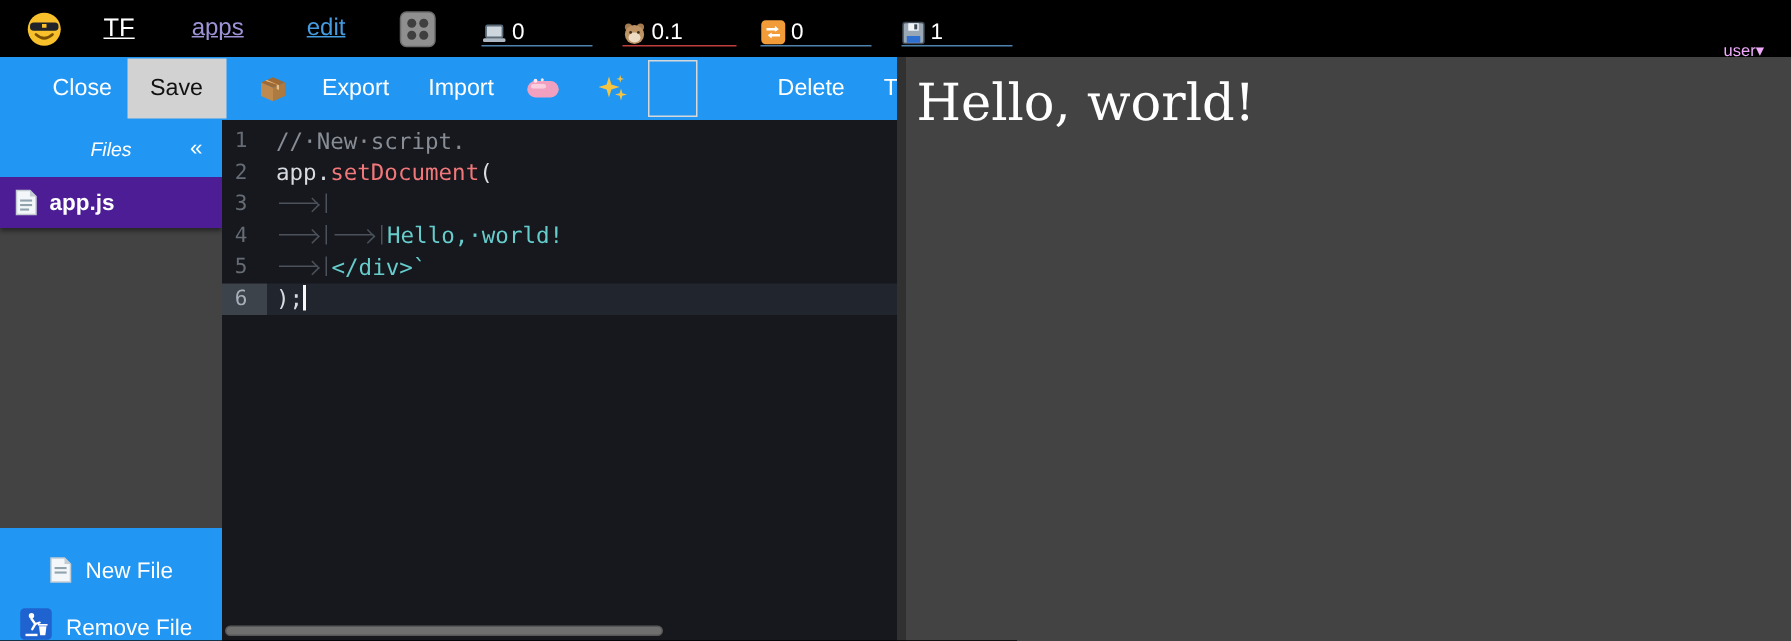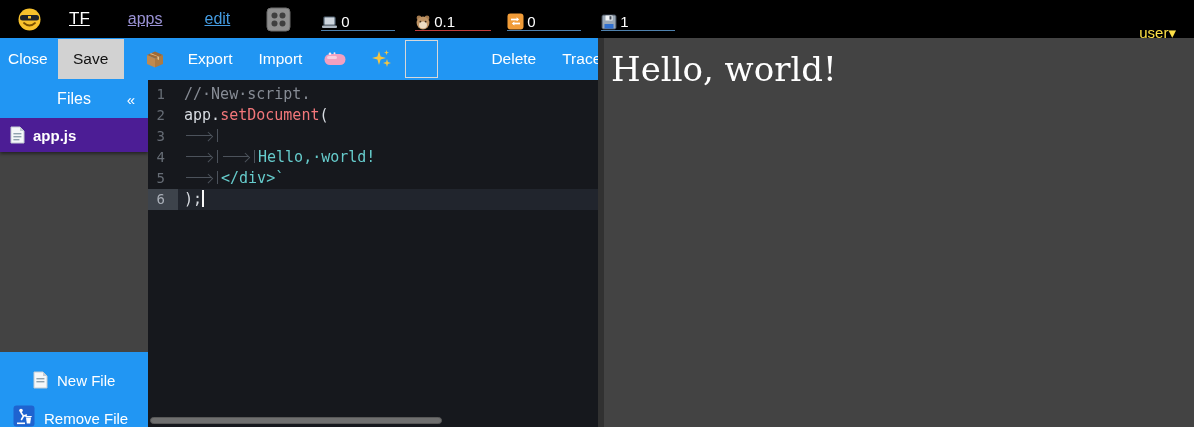--- a/index.html
+++ b/index.html
@@ -13,43 +13,43 @@
   .logo { width:23px; height:23px; display:inline-block; }
   .brand { color:#fff; font-size:17px; text-decoration:underline; margin-left:28px; cursor:pointer; }
   .tlink { font-size:16px; text-decoration:underline; cursor:pointer; }
   .tlink.apps { color:#9b93d6; margin-left:38px; }
   .tlink.edit { color:#449be0; margin-left:42px; }
   .gridicon { margin-left:36px; display:inline-flex; cursor:pointer; }
   .counter { display:inline-flex; align-items:flex-end; gap:3px; height:24px;
     border-bottom:1.5px solid #4f81ad; width:74px; color:#fff; font-size:15px; cursor:text; }
   .counter.red { border-bottom-color:#bf3d3d; width:76px; }
   .c1 { margin-left:30px; } .c2 { margin-left:20px; } .c3 { margin-left:16px; } .c4 { margin-left:20px; }
-  .usermenu { margin-left:auto; color:#fde047; font-size:15px; cursor:pointer;margin-top:28px; }
+  .usermenu { margin-left:auto; color:#f0abfc; font-size:11px; cursor:pointer;margin-top:28px; }
 
   
   .toolbar { position:absolute; left:0; top:38px; width:684px; height:42px;
-    background:#2196f3; display:flex; align-items:center; padding-left:8px; }
+    background:#2196f3; display:flex; align-items:center; padding-left:35px; }
   .tb { color:#fff; font-size:15.5px; background:transparent; border:none;
     font-family:"Liberation Sans",sans-serif; cursor:pointer; white-space:nowrap; }
   .tb-close { margin-right:10px; }
   .tb-save { background:#d2d2d2; color:#111; width:66px; height:40px; margin-right:16px; }
   .tb-ico { margin-right:0; display:inline-flex; align-items:center; justify-content:center;
     width:30px; height:40px; cursor:pointer; }
   .sp-pkg { margin-left:0px; margin-right:18px; }
   .tb-export { margin-right:26px; } .tb-import { margin-right:18px; }
   .sp-soap { margin-right:17px; } .sp-spark { margin-right:8px; }
   .tb-empty { width:33px; height:38px; border:1px solid #d8d8d8; background:transparent;
     margin-right:17px; cursor:pointer; }
   .tb-delete { margin-right:26px;margin-left:36px; }
 
   
   .sidebar { position:absolute; left:0; top:80px; width:148px; height:347px; background:#434343; }
   .sb-head { height:38px; background:#2196f3; position:relative;
     display:flex; align-items:center; justify-content:center; }
-  .sb-title { color:#fff; font-size:16px; }
+  .sb-title { color:#fff; font-size:13px;font-style:italic; }
   .sb-collapse { position:absolute; right:13px; top:50%; transform:translateY(-50%);
     color:#fff; font-size:15px; cursor:pointer; }
   .file-item { height:34px; background:#4c1d95; display:flex; align-items:center;
     padding-left:10px; gap:8px; cursor:pointer; box-shadow:0 2px 3px rgba(0,0,0,.45); }
   .file-item span.fname { color:#fff; font-size:15px; font-weight:bold; }
   .sb-actions { position:absolute; left:0; bottom:0; width:148px; background:#2196f3; }
   .sb-action { height:37px; display:flex; align-items:flex-end; gap:9px; color:#fff;
     font-size:15px; cursor:pointer; }
   .sb-action.new { padding-left:33px; height:37px; }
   .sb-action.remove { padding-left:13px; height:38px; }

